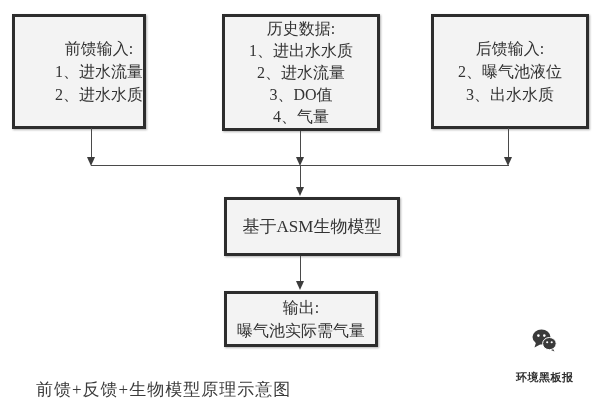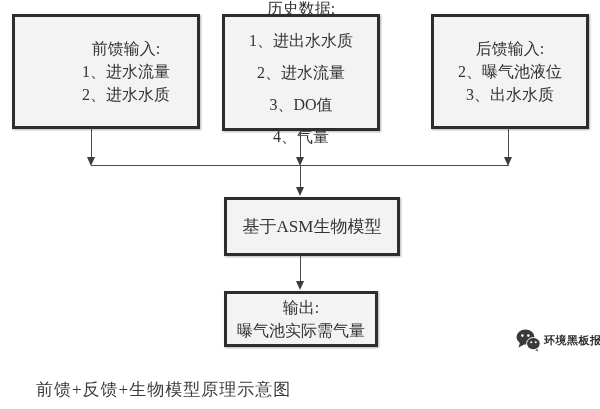--- a/index.html
+++ b/index.html
@@ -9,22 +9,22 @@
   }
   .box {
     position:absolute; box-sizing:border-box;
     background:#f3f3f3; border:3px solid #2d2d2d;
     box-shadow:1px 1px 2px rgba(0,0,0,0.30);
     display:flex; flex-direction:column; justify-content:center; align-items:center;
     text-align:center; color:#333333;
   }
   .box .line { font-size:16px; line-height:23px; white-space:nowrap; }
   #box-history .line { line-height:22px; }
-  #box-feedforward { left:12px;  top:14px;  width:188px; height:115px;padding-left:40px; }
-  #box-history     { left:222px; top:14px;  width:158px; height:117px;gap:10px; }
+  #box-feedforward { left:12px;  top:14px;  width:134px; height:115px;padding-left:40px; }
+  #box-history     { left:222px; top:14px;  width:158px; height:117px; }
   #box-feedback    { left:431px; top:14px;  width:158px; height:115px; }
   #box-model       { left:224px; top:197px; width:176px; height:59px; }
   #box-model .line { font-size:17px; }
   #box-output      { left:224px; top:291px; width:154px; height:56px; }
 
   .vline { position:absolute; width:1px; background:#4a4a4a; }
   .hline { position:absolute; height:1px; background:#4a4a4a; }
   .arrowhead {
     position:absolute; width:0; height:0;
     border-left:4.5px solid transparent; border-right:4.5px solid transparent;
@@ -37,21 +37,21 @@
   #vl-right { left:508px; top:128px; height:30px; }
   #ah-right { left:504px; top:157px; }
   #hl-collector { left:91px; top:165px; width:418px; }
   #vl-mid-lower { left:300px; top:166px; height:22px; }
   #ah-mid-lower { left:296px; top:187px; }
   #vl-model-out { left:300px; top:256px; height:26px; }
   #ah-model-out { left:296px; top:281px; }
 
   .watermark {
     position:absolute; left:516px; top:329px;
-    display:flex; align-items:center; gap:3px;
+    display:flex; align-items:center; gap:18px;flex-direction:column;
   }
   .watermark-text {
     font-family:"Liberation Sans","DejaVu Sans",sans-serif;
     font-size:11px; font-weight:bold; color:#2f2f2f; white-space:nowrap;
     letter-spacing:0.5px;
   }
   .caption {
     position:absolute; left:36px; right:0; top:378px;
     text-align:left; font-size:17px; color:#3a3a3a;
     letter-spacing:1px; white-space:nowrap;

